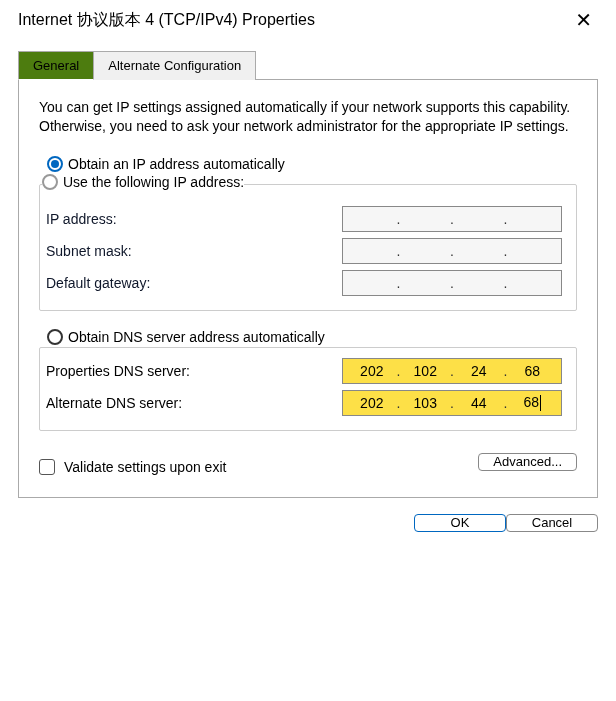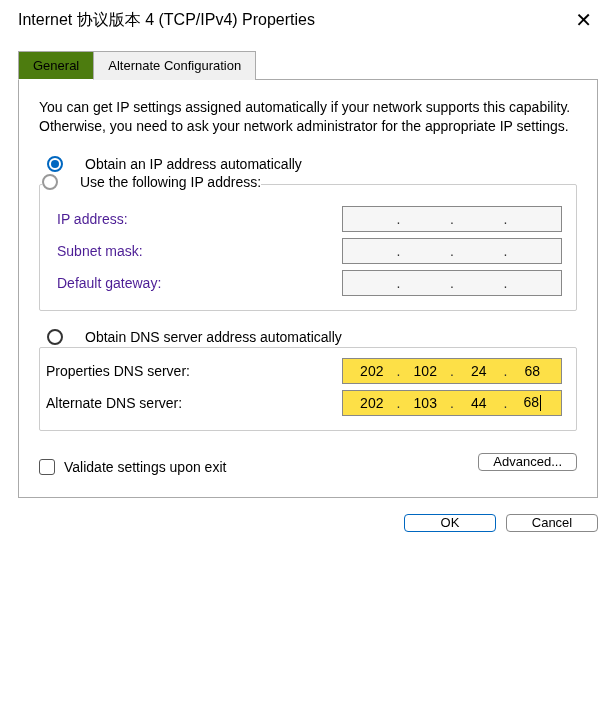--- a/index.html
+++ b/index.html
@@ -57,21 +57,21 @@
       padding: 18px 20px 22px 20px;
     }
     .description {
       font-size: 14px;
       line-height: 1.35;
       margin-bottom: 20px;
     }
     .radio-row {
       display: flex;
       align-items: center;
-      gap: 18px;
+      gap: 1px;
       margin-bottom: 6px;
       font-size: 14px;
     }
     .radio {
       width: 16px;
       height: 16px;
       border: 2px solid #333;
       border-radius: 50%;
       display: inline-flex;
       align-items: center;
@@ -104,21 +104,21 @@
     fieldset.group.tight-top {
        padding-top: 4px;
     }
     .field-row {
       display: flex;
       align-items: center;
       justify-content: space-between;
       margin: 6px 0;
       font-size: 14px;
     }
-    .disabled-label { color: #4c1d95; margin-left: 11px; }
+    .disabled-label { color: #0f172a; }
     .ip-input {
       width: 220px;
       height: 26px;
       border: 1px solid #888;
       background: #f6f6f6;
       display: flex;
       align-items: center;
       justify-content: space-around;
       font-size: 14px;
       color: #555;
@@ -174,21 +174,20 @@
       cursor: pointer;
       display: inline-flex;
       align-items: center;
       justify-content: center;
     }
     .btn.primary {
       border: 1.5px solid #0067C0;
     }
     .dialog-buttons {
       display: flex;
-      gap: 10px;
       justify-content: flex-end;
       padding: 16px 18px 16px 0;
     }
     .first-radio { margin-left: 8px; margin-bottom:2px; }
   </style>
 </head>
 <body>
 
 <div class="titlebar">
   <span>Internet 协议版本 4 (TCP/IPv4) Properties</span>

